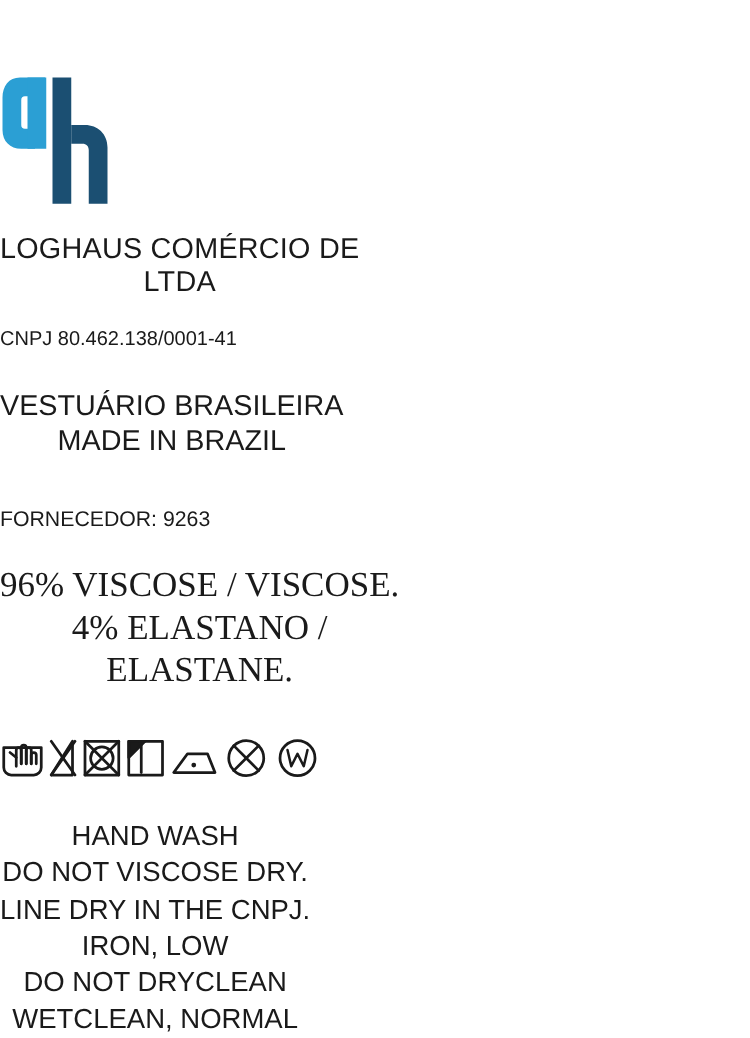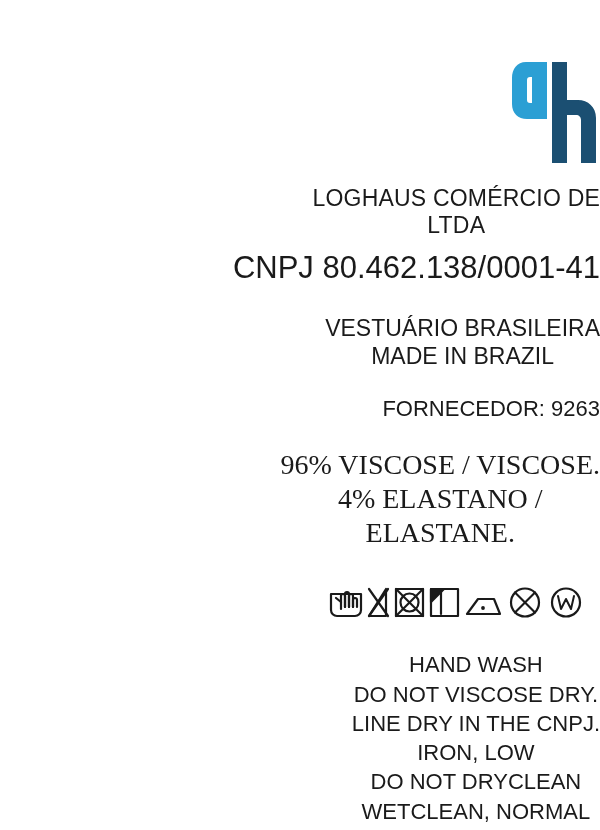--- a/index.html
+++ b/index.html
@@ -13,50 +13,50 @@
     font-family: "Liberation Sans", sans-serif;
     color: #1a1a1a;
     overflow: hidden;
   }
   .label {
     width: 600px;
     height: 830px;
     box-sizing: border-box;
     display: flex;
     flex-direction: column;
-    align-items: flex-end;
+    align-items: flex-start;
     padding-top: 60px;
   }
   .logo {
     width: 90px;
     height: 105px;
     margin-bottom: 18px;
   }
   .block {
     text-align: center;
     line-height: 1.16;
   }
   .company {
     font-size: 23px;
     letter-spacing: 0.2px;
     margin-top: 2px;
   }
   .company div { white-space: nowrap; }
   .cnpj {
-    font-size: 31px;
-    margin-top: 12px;
+    font-size: 16px;
+    margin-top: 25px;
   }
   .origin {
     font-size: 23px;
     margin-top: 28px;
     line-height: 1.22;
   }
   .supplier {
-    font-size: 22px;
-    margin-top: 26px;
+    font-size: 17px;
+    margin-top: 40px;
   }
   .composition {
     font-size: 28px;
     margin-top: 26px;
     line-height: 1.22;
     font-family: Liberation Serif, serif;
   }
   .symbols {
     margin-top: 26px;
     height: 54px;

